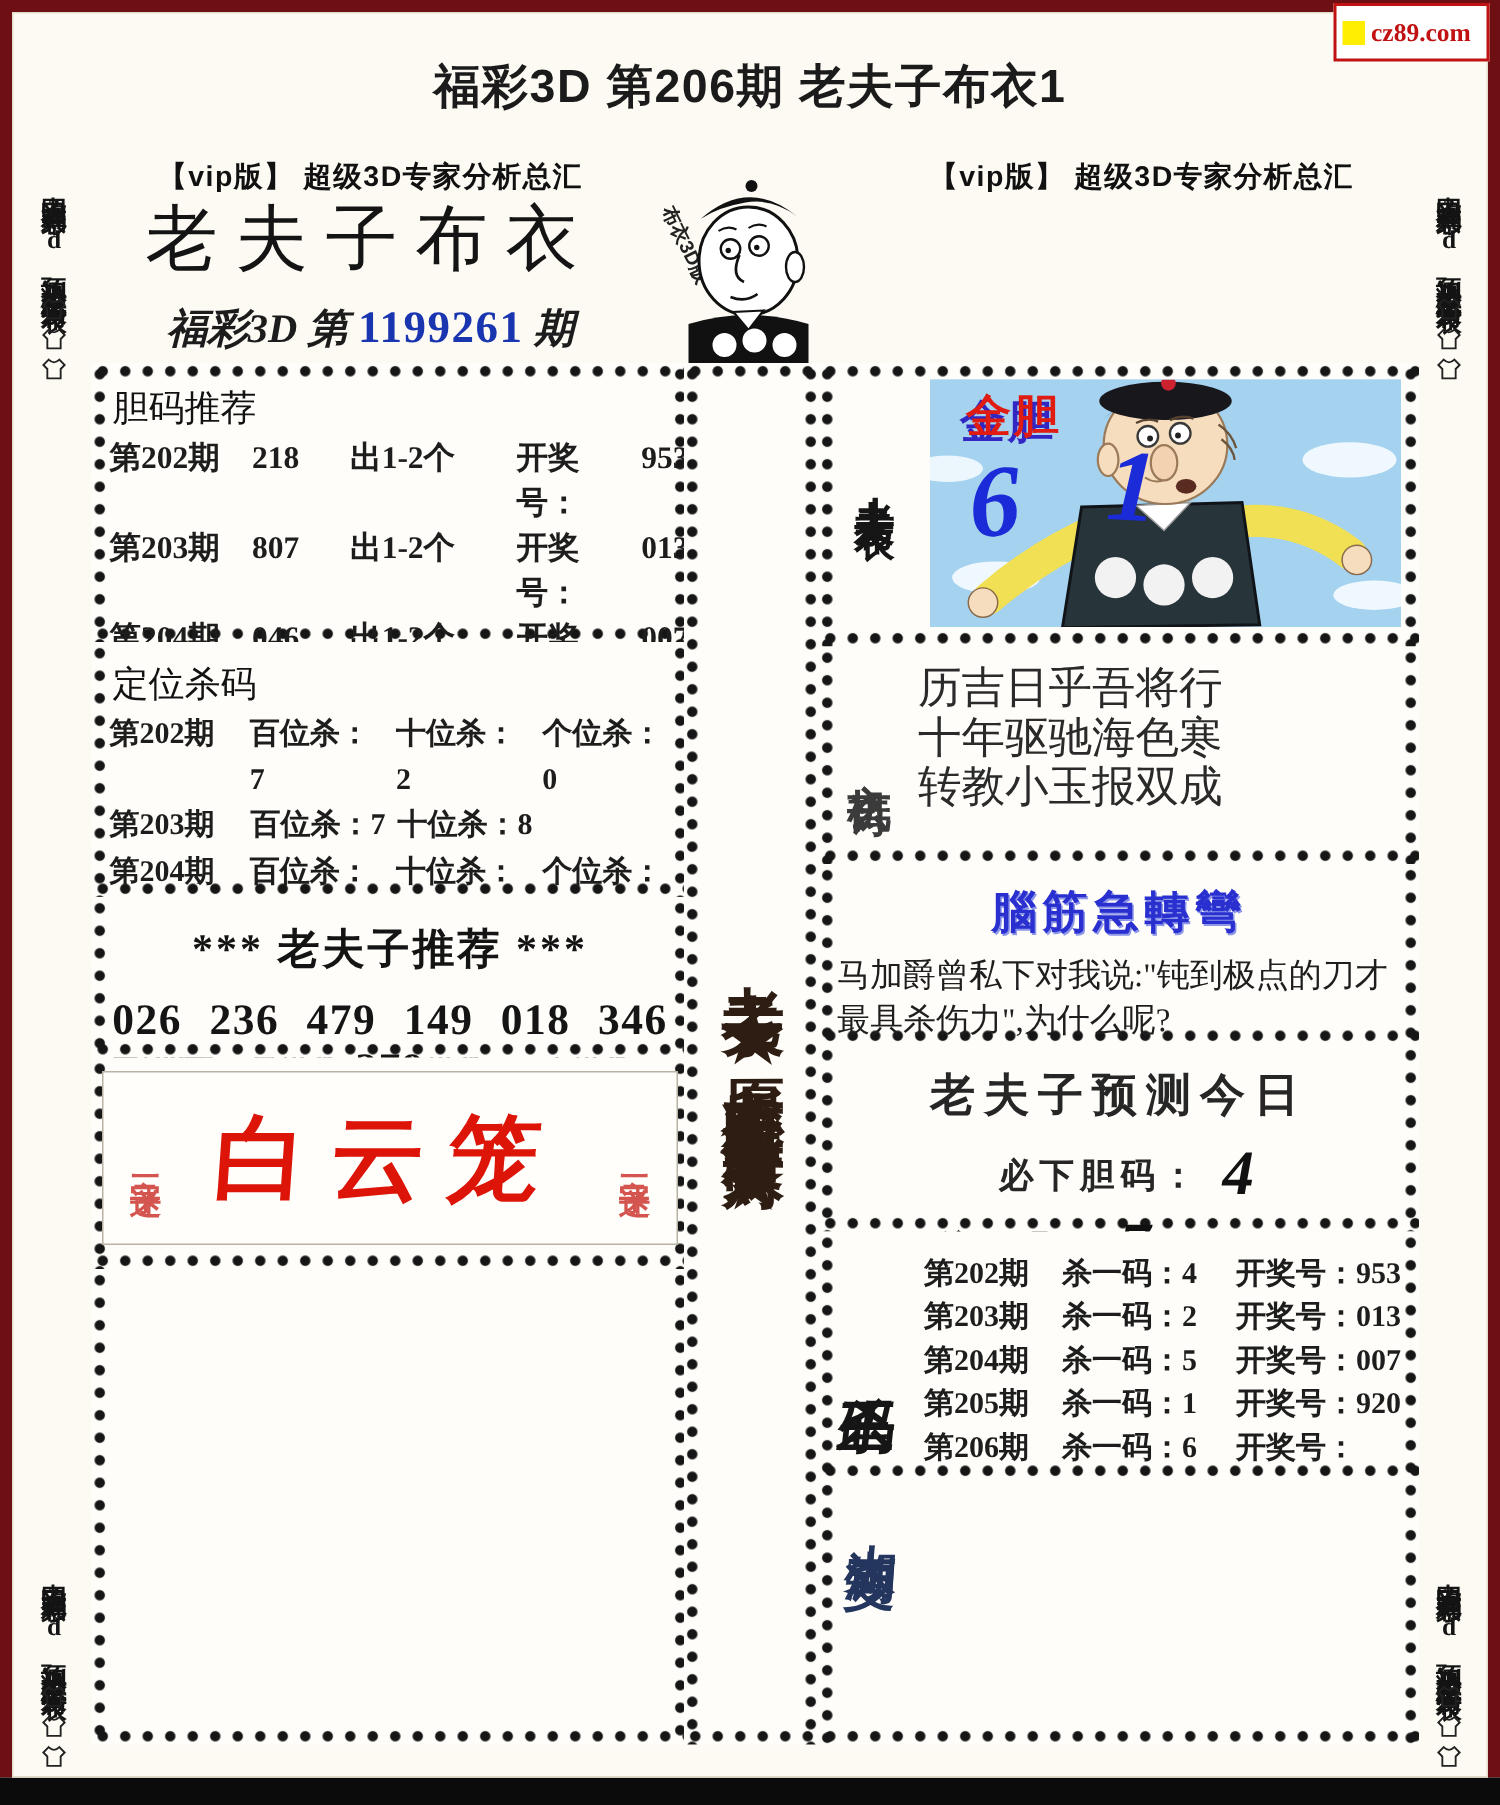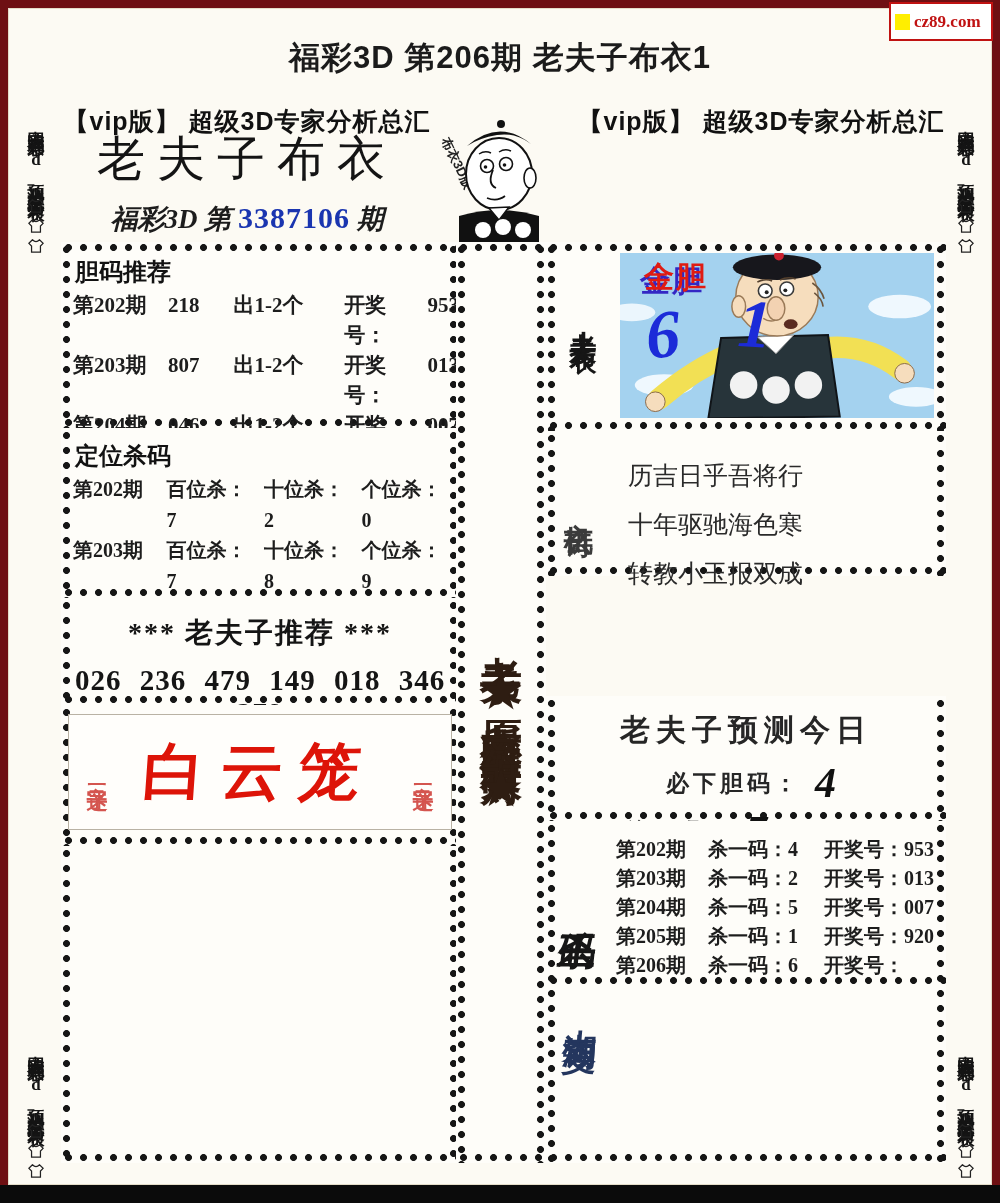--- a/index.html
+++ b/index.html
@@ -26,21 +26,21 @@
   }
   .logo-sq{width:15px;height:16px;background:#ffee00;display:inline-block;}
   .logo-text{color:#c01212;font-family:"Liberation Serif",serif;font-weight:bold;font-size:17px;}
   
   .title{
     position:absolute;left:0;top:28px;width:100%;text-align:center;margin:0;
     font-size:31px;font-weight:bold;color:#1b1b1b;letter-spacing:1px;
   }
   .viphdr{
     position:absolute;top:96px;width:420px;text-align:center;
-    font-size:25px;font-weight:bold;color:#111;letter-spacing:1px;
+    font-size:19px;font-weight:bold;color:#111;letter-spacing:1px;
   }
   .viphdr.lft{left:28px;} .viphdr.rgt{left:542px;}
   
   .edge-strip{position:absolute;top:108px;width:46px;height:1062px;display:flex;flex-direction:column;justify-content:space-between;align-items:center;}
   .edge-strip.lft{left:4px;} .edge-strip.rgt{left:934px;}
   .edge-run{display:flex;flex-direction:column;align-items:center;}
   .edge-text{
     writing-mode:vertical-rl;text-orientation:upright;
     font-family:"Liberation Serif",serif;font-size:17px;letter-spacing:2px;color:#141414;font-weight:bold;
   }
@@ -68,21 +68,21 @@
       radial-gradient(circle, #161616 3.1px, transparent 3.8px),
       radial-gradient(circle, #161616 3.1px, transparent 3.8px),
       radial-gradient(circle, #161616 3.1px, transparent 3.8px),
       radial-gradient(circle, #161616 3.1px, transparent 3.8px);
     background-size:15px 11px,15px 11px,11px 15px,11px 15px;
     background-position:left top,left bottom,left top,right top;
     background-repeat:repeat-x,repeat-x,repeat-y,repeat-y;
   }
   
   .lb{left:52px;width:398px;}
-  .sec-title{font-size:24px;font-weight:bold;color:#121212;padding:14px 0 2px 14px;}
+  .sec-title{font-size:24px;font-weight:normal;color:#121212;padding:14px 0 2px 14px;}
   .trow{display:flex;align-items:baseline;padding-left:12px;font-family:"Liberation Serif",serif;color:#1d1d1d;}
   .danma .trow{font-size:21px;line-height:30px;font-weight:bold;}
   .danma .c-period{width:96px;} .danma .c-code{width:66px;} .danma .c-hint{width:112px;}
   .dingwei .trow{font-size:20px;line-height:30.5px;font-weight:bold;}
   .dingwei .c-period{width:94px;}
   .dingwei .pair{margin-right:8px;}
   .tuijian-title{font-family:"Liberation Serif",serif;font-weight:bold;font-size:28px;text-align:center;padding-top:16px;color:#141414;letter-spacing:2px;}
   .tuijian-nums{font-family:"Liberation Serif",serif;font-weight:bold;font-size:29px;text-align:center;margin-top:12px;color:#151515;letter-spacing:1px;word-spacing:10px;}
   .sanzi-inner{position:absolute;left:7px;top:9px;right:7px;bottom:16px;border:1px solid #b9b2a4;display:flex;align-items:center;justify-content:space-between;background:#fffefb;}
   .sanzi-side{
@@ -109,21 +109,21 @@
   .golden{position:absolute;left:24px;top:4px;font-weight:bold;font-size:30px;letter-spacing:2px;}
   .golden .blue{position:absolute;left:-4px;top:4px;color:#3327c4;}
   .golden .red{position:relative;color:#e01b12;}
   .digit{position:absolute;color:#1c2bd8;font-family:"Liberation Serif",serif;font-size:68px;font-weight:bold;font-style:italic;}
   .digit.d1{left:26px;top:42px;transform:rotate(-4deg);}
   .digit.d2{left:118px;top:32px;transform:rotate(3deg);}
   .rb2{display:flex;}
   .rb2 .labelcol{width:66px;display:flex;align-items:center;justify-content:center;}
   .rb2 .vlabel{font-size:29px;color:#3b3b3b;letter-spacing:3px;}
   .poem{padding-top:12px;}
-  .poem p{margin:16px;font-family:"Liberation Serif",serif;font-size:25px;line-height:33px;color:#2a2a2a;}
+  .poem p{margin:0;font-family:"Liberation Serif",serif;font-size:29px;line-height:33px;color:#2a2a2a;}
   .naojin-title{text-align:center;padding-top:12px;font-size:30px;font-weight:bold;color:#2a2fd0;letter-spacing:4px;text-shadow:1px 1px 0 #8d97e8;}
   .naojin-text{margin:6px 12px 0 12px;font-family:"Liberation Serif",serif;font-size:22px;line-height:30px;color:#1e1e1e;}
   .yuce-title{text-align:center;padding-top:14px;font-size:30px;font-weight:bold;letter-spacing:6px;color:#262626;}
   .yuce-line{font-size:23px;font-weight:bold;letter-spacing:4px;color:#262626;display:flex;align-items:center;}
   .yuce-line.l1{margin:8px 0 0 120px;}
   .yuce-line.l2{margin:0 0 0 78px;}
   .hand{font-family:"Liberation Serif",serif;font-style:italic;font-weight:bold;font-size:42px;color:#111;margin-left:14px;letter-spacing:0;}
   .rb5{display:flex;}
   .rb5 .labelcol{width:70px;display:flex;align-items:center;justify-content:center;}
   .rb5 .vlabel{font-size:38px;letter-spacing:2px;transform:skewX(-6deg);}
@@ -208,21 +208,21 @@
             <path d="M6 2 L2 6 L5 9 L5 16 L15 16 L15 9 L18 6 L14 2 Q10 6 6 2 Z" fill="none" stroke="#222" stroke-width="1.4"></path>
           </svg>
       </span>
     </div>
   </div>
 
   <div class="masthead">
     <div class="brand">老夫子布衣</div>
     <div class="issueline">
       <span>福彩3D 第</span>
-      <span class="num">3387106</span>
+      <span class="num">1199261</span>
       <span>期</span>
     </div>
   </div>
 
   <div class="mast-cartoon">
     <svg width="124" height="130" viewBox="0 0 124 130">
       <text x="14" y="28" font-size="13" fill="#222" transform="rotate(64 14 28)" font-weight="bold">布衣3D版</text>
       <ellipse cx="72" cy="62" rx="33" ry="36" fill="#ffffff" stroke="#111" stroke-width="2"></ellipse>
       <path d="M40 34 Q72 6 104 32 Q88 20 70 23 Q52 26 40 34 Z" fill="#111"></path>
       <circle cx="74" cy="12" r="4" fill="#111"></circle>
@@ -286,21 +286,20 @@
     <div class="trow">
       <span class="c-period">第202期</span>
       <span class="pair"><span>百位杀：</span><span>7</span></span>
       <span class="pair"><span>十位杀：</span><span>2</span></span>
       <span class="pair"><span>个位杀：</span><span>0</span></span>
     </div>
     <div class="trow">
       <span class="c-period">第203期</span>
       <span class="pair"><span>百位杀：</span><span>7</span></span>
       <span class="pair"><span>十位杀：</span><span>8</span></span>
-      <span class="pair"><span>个位杀：</span><span>9</span></span>
     </div>
     <div class="trow">
       <span class="c-period">第204期</span>
       <span class="pair"><span>百位杀：</span><span>6</span></span>
       <span class="pair"><span>十位杀：</span><span>1</span></span>
       <span class="pair"><span>个位杀：</span><span>7</span></span>
     </div>
     <div class="trow">
       <span class="c-period">第205期</span>
       <span class="pair"><span>百位杀：</span><span>0</span></span>
@@ -382,20 +381,24 @@
     <div class="labelcol">
       <span class="vlabel">玄机诗</span>
     </div>
     <div class="poem">
       <p>历吉日乎吾将行</p>
       <p>十年驱驰海色寒</p>
       <p>转教小玉报双成</p>
     </div>
   </div>
 
+  <div class="dotbox rb" style="top:567px;height:120px;">
+    <div class="naojin-title">腦筋急轉彎</div>
+    <div class="naojin-text">马加爵曾私下对我说:"钝到极点的刀才最具杀伤力",为什么呢?</div>
+  </div>
 
   <div class="dotbox rb" style="top:687px;height:125px;">
     <div class="yuce-title">老夫子预测今日</div>
     <div class="yuce-line l1">
       <span>必下胆码：</span>
       <span class="hand">4</span>
     </div>
     <div class="yuce-line l2">
       <span>杀一码：</span>
       <span class="hand">7</span>

